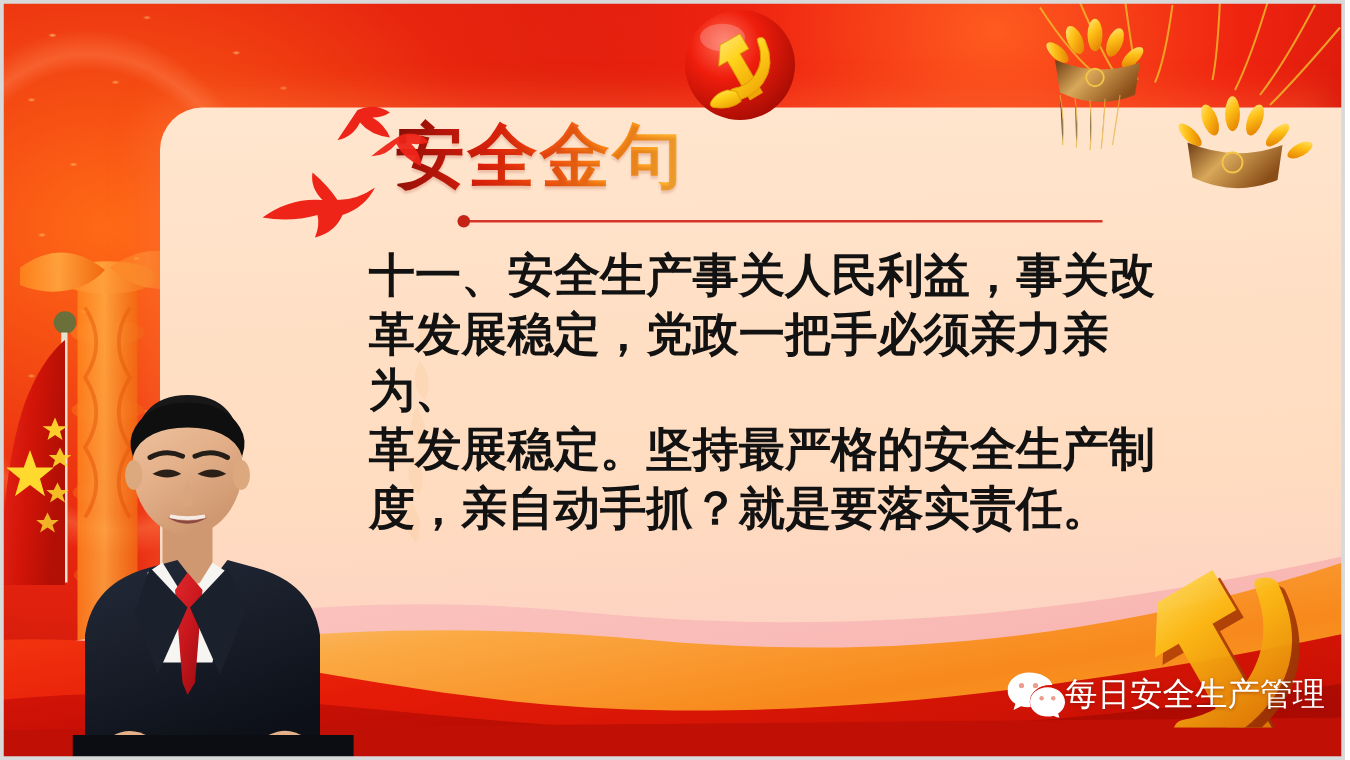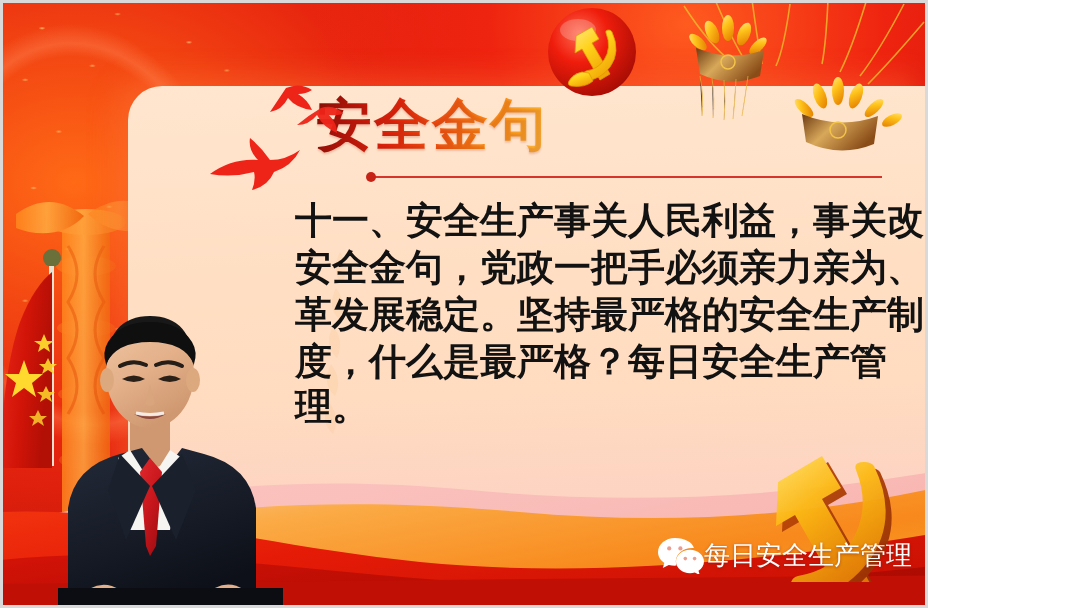--- a/index.html
+++ b/index.html
@@ -1,21 +1,21 @@
 <!DOCTYPE html>
 <html><head>
 <meta charset="utf-8">
 <title>安全金句</title>
 <style>
   html,body{margin:0;padding:0;background:#ffffff;}
   body{font-family:"Liberation Sans","DejaVu Sans",sans-serif;}
 
   #slide{
     position:relative;
-    width:928px;height:608px;
+    width:1076px;height:608px;
     overflow:hidden;
     background:#ef4444;
   }
 
   
   .frame-border{
     position:absolute;inset:0;
     border:3px solid #d9d9d9;
     box-sizing:border-box;
     pointer-events:none;
@@ -317,23 +317,23 @@
       <path d="M14 96 q22 -16 48 -14 q-10 -10 -8 -22 q12 10 20 22 q16 0 30 -10 q-8 16 -26 22 q-6 14 -22 18 q4 -10 2 -18 q-22 6 -44 2 Z"></path>
     </g>
   </svg>
 
   <div class="title">安全金句</div>
   <div class="divider-dot"></div>
   <div class="divider"></div>
 
   <div class="body-text">
     <p>十一、安全生产事关人民利益，事关改</p>
-    <p>安全金句，党政一把手必须亲力亲为、</p>
+    <p>革发展稳定，党政一把手必须亲力亲为、</p>
     <p>革发展稳定。坚持最严格的安全生产制</p>
-    <p>度，什么是最严格？每日安全生产管理。</p>
+    <p>度，亲自动手抓？就是要落实责任。</p>
   </div>
 
   <svg class="badge" viewBox="0 0 92 92">
     <defs>
       <radialGradient id="badgeG" cx="0.36" cy="0.3" r="0.8">
         <stop offset="0%" stop-color="#ff6a50"></stop>
         <stop offset="40%" stop-color="#ef1d0c"></stop>
         <stop offset="100%" stop-color="#9e0a03"></stop>
       </radialGradient>
       <linearGradient id="goldG" x1="0" y1="0" x2="0.6" y2="1">

